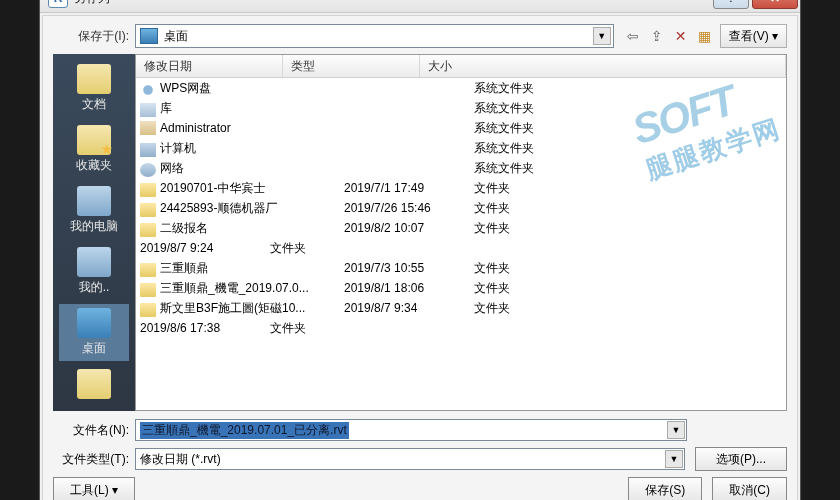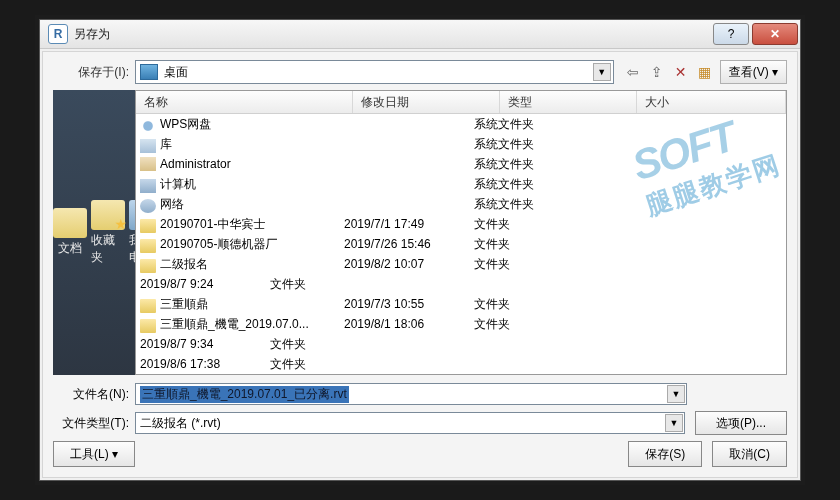--- a/index.html
+++ b/index.html
@@ -14,21 +14,21 @@
 .content{background:#f4f4f4;padding:8px 10px 10px;border:1px solid #d5d5d5;margin:2px}
 .row-top{display:flex;align-items:center;margin-bottom:6px}
 .lbl-savein{width:76px;text-align:right;margin-right:6px;color:#333}
 .combo{flex:1;height:22px;border:1px solid #7a8a99;background:#fff;display:flex;align-items:center;padding:0 4px;position:relative}
 .combo .cicon{width:16px;height:14px;background:linear-gradient(#6fb3e0,#3a7fb5);border:1px solid #2d6a9b;margin-right:6px}
 .combo .arrow{position:absolute;right:2px;top:2px;width:16px;height:16px;background:#e8e8e8;border:1px solid #aaa;display:flex;align-items:center;justify-content:center;font-size:9px}
 .toprighticons{display:flex;align-items:center;gap:6px;margin-left:10px}
 .toprighticons span{width:18px;height:18px;display:flex;align-items:center;justify-content:center;font-size:14px;color:#666}
 .viewbtn{height:22px;border:1px solid #b0b0b0;background:linear-gradient(#fdfdfd,#e6e6e6);padding:0 8px;display:flex;align-items:center;margin-left:6px;cursor:pointer}
 .mainarea{display:flex;gap:0}
-.sidebar{width:82px;background:linear-gradient(#3a4a5c,#2d3642);padding:6px 0;display:flex;align-items:center;gap:4px}
+.sidebar{width:82px;background:linear-gradient(#3a4a5c,#2d3642);padding:6px 0;display:flex;flex-direction:column;align-items:center;gap:4px}
 .sideitem{width:70px;padding:4px 0;display:flex;flex-direction:column;align-items:center;color:#e8e8e8;font-size:12px;cursor:pointer}
 .sideitem .sicon{width:34px;height:30px;margin-bottom:2px;border-radius:3px}
 .sideitem.sel{background:#5a7a9a}
 .ico-doc{background:linear-gradient(#f5e7b0,#e5ce70)}
 .ico-fav{background:linear-gradient(#f5e7b0,#e5ce70);position:relative}
 .ico-fav:after{content:"★";position:absolute;right:-2px;bottom:-2px;color:#f5c040;font-size:14px}
 .ico-pc{background:linear-gradient(#bcd5eb,#7fa7c9)}
 .ico-net{background:linear-gradient(#bcd5eb,#7fa7c9);border-radius:50%}
 .ico-desk{background:linear-gradient(#6fb3e0,#3a7fb5);border-radius:2px}
 .ico-fold{background:linear-gradient(#f5e7b0,#e5ce70)}
@@ -118,21 +118,20 @@
             <div class="sicon ico-fold"></div>
             <span></span>
           </div>
         </div>
       <div class="filepanel">
         <div class="watermark">
           <div class="wm1">SOFT</div>
           <div class="wm2">腿腿教学网</div>
         </div>
         <div class="listheader">
-          <div class="col-n">名称</div>
           <div class="col-d">修改日期</div>
           <div class="col-t">类型</div>
           <div class="col-s">大小</div>
         </div>
         <div class="filelist" id="filelist">
             <div class="frow">
               <div class="fn">
                 <div class="ficon fi-cloud"></div>
                 <span>WPS网盘</span>
               </div>
@@ -181,21 +180,21 @@
                 <div class="ficon fi-folder"></div>
                 <span>20190701-中华宾士</span>
               </div>
               <div class="fd">2019/7/1 17:49</div>
               <div class="ft">文件夹</div>
               <div class="fs"></div>
             </div>
             <div class="frow">
               <div class="fn">
                 <div class="ficon fi-folder"></div>
-                <span>20190705-顺德机器厂</span>
+                <span>24425893-顺德机器厂</span>
               </div>
               <div class="fd">2019/7/26 15:46</div>
               <div class="ft">文件夹</div>
               <div class="fs"></div>
             </div>
             <div class="frow">
               <div class="fn">
                 <div class="ficon fi-folder"></div>
                 <span>二级报名</span>
               </div>
@@ -220,20 +219,24 @@
             <div class="frow">
               <div class="fn">
                 <div class="ficon fi-folder"></div>
                 <span>三重順鼎_機電_2019.07.0...</span>
               </div>
               <div class="fd">2019/8/1 18:06</div>
               <div class="ft">文件夹</div>
               <div class="fs"></div>
             </div>
             <div class="frow">
+              <div class="fn">
+                <div class="ficon fi-folder"></div>
+                <span>斯文里B3F施工圖(矩磁10...</span>
+              </div>
               <div class="fd">2019/8/7 9:34</div>
               <div class="ft">文件夹</div>
               <div class="fs"></div>
             </div>
             <div class="frow">
               <div class="fd">2019/8/6 17:38</div>
               <div class="ft">文件夹</div>
               <div class="fs"></div>
             </div>
           </div>
@@ -245,21 +248,21 @@
         <div class="flabel">文件名(N):</div>
         <div class="finput">
           <span class="sel">三重順鼎_機電_2019.07.01_已分离.rvt</span>
           <div class="arrow">▼</div>
         </div>
         <div style="width:100px"></div>
       </div>
       <div class="brow">
         <div class="flabel">文件类型(T):</div>
         <div class="finput">
-          <span>二级报名 (*.rvt)</span>
+          <span>修改日期 (*.rvt)</span>
           <div class="arrow">▼</div>
         </div>
         <div class="sidebtn">选项(P)...</div>
       </div>
     </div>
 
     <div class="footer">
       <div class="fbtn"><span>工具(L)</span>&nbsp;▾</div>
       <div class="right">
         <div class="fbtn">保存(S)</div>

